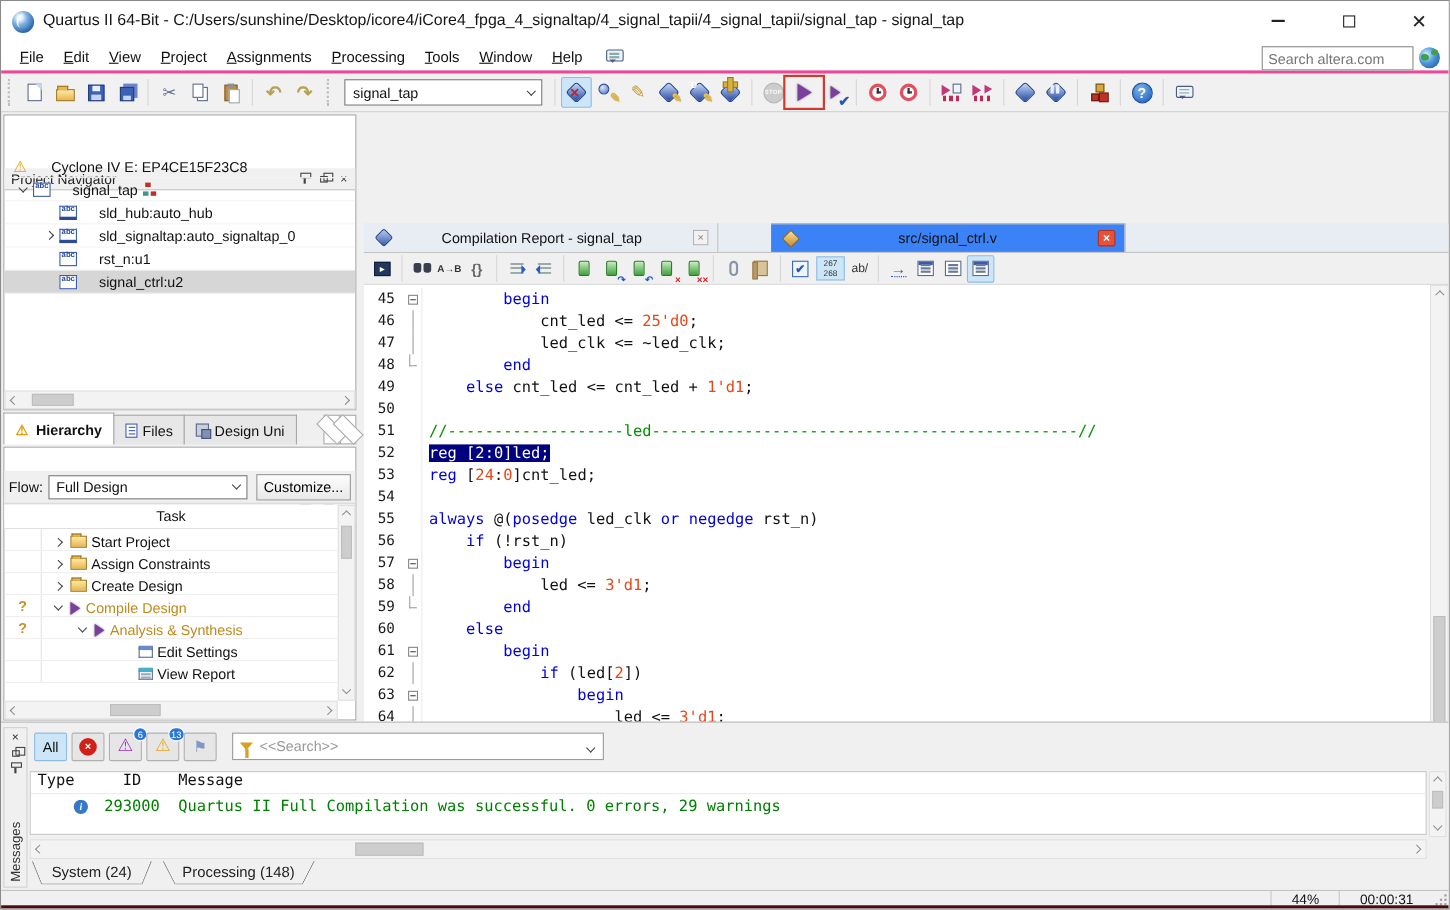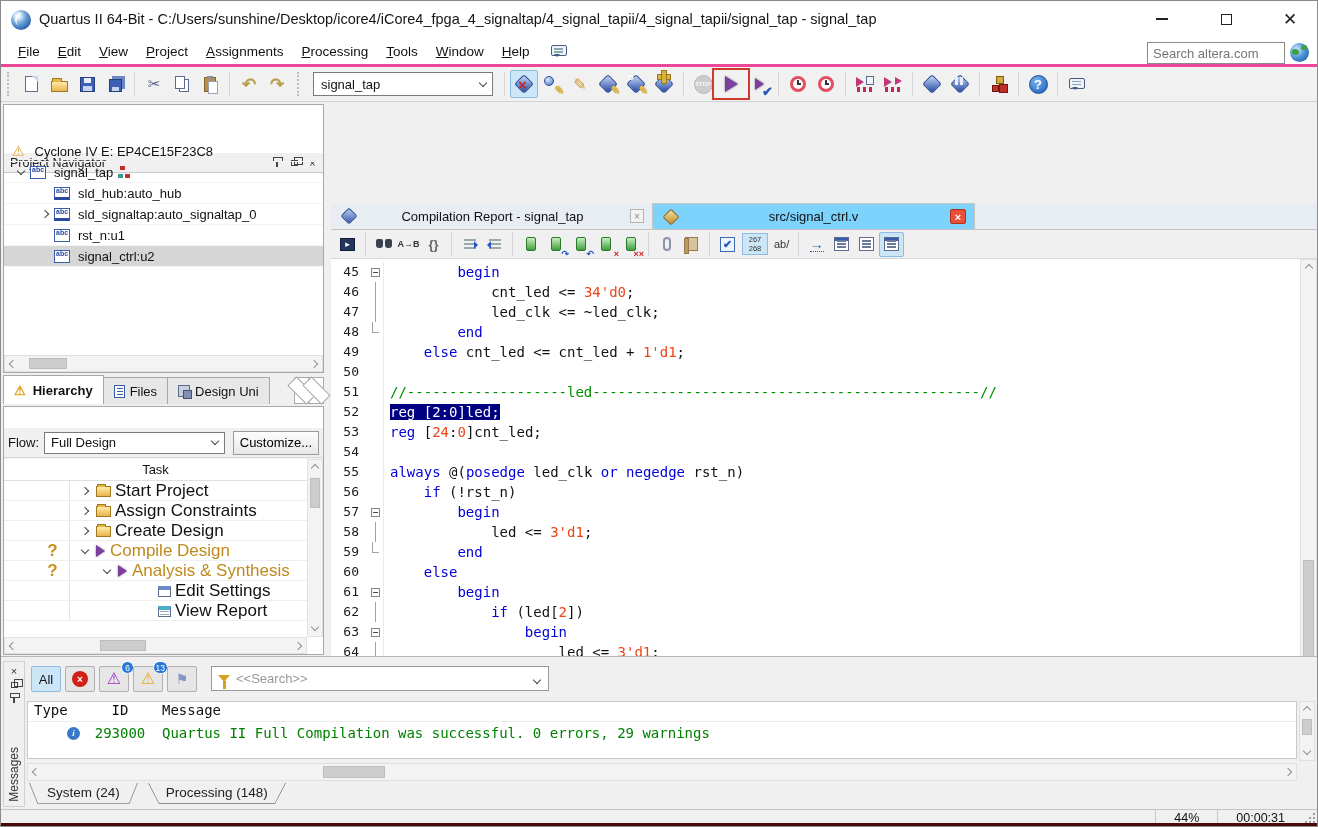--- a/index.html
+++ b/index.html
@@ -105,21 +105,21 @@
   .mini-pin{width:2px;height:8px;background:#444;position:relative;}
   .mini-pin::before{content:"";position:absolute;top:-2px;left:-3px;width:8px;height:3px;background:#f0f0f0;border:1px solid #444;}
   .mini-rest{width:7px;height:6px;border:1px solid #444;position:relative;background:#f0f0f0;}
   .mini-rest::before{content:"";position:absolute;top:-4px;left:2px;width:7px;height:6px;border:1px solid #444;}
   
   #pnav{top:2px;left:2px;width:321px;height:269px;}
   #pnav-tree{position:absolute;top:22px;left:0;right:0;bottom:18px;overflow:hidden;padding-top:14px;}
   .trow{display:flex;align-items:center;height:21px;font-size:13px;white-space:nowrap;border-bottom:1px solid #f3f3f3;}
   .trow.sel{background:#d6d6d6;}
   .expslot{width:18px;display:flex;align-items:center;justify-content:center;}
-  .tlabel{margin-left:8px;}
+  .tlabel{margin-left:20px;}
   .g-warn{color:#e0a010;font-size:14px;margin-right:2px;}
   .ic-abc{width:16px;height:13px;border:1px solid #3a5cae;background:#fff;flex:none;}
   .ic-abc::after{content:"abc";position:absolute;left:1px;top:-1px;font-size:7px;color:#2a4a9e;font-weight:bold;}
   .ic-abc.vhd{border-bottom-width:3px;border-bottom-color:#2a4a9e;}
   .ic-h2{width:14px;height:12px;margin-left:5px;}
   .ic-h2::before{content:"";position:absolute;left:2px;top:0;width:5px;height:4px;background:#c03028;}
   .ic-h2::after{content:"";position:absolute;left:0;bottom:0;width:5px;height:4px;background:#3a9a8a;box-shadow:7px 0 0 #c03028;}
   
   .sb{position:absolute;background:#f3f3f3;border:1px solid #e0e0e0;}
   .sb .arr{position:absolute;display:flex;align-items:center;justify-content:center;width:16px;height:100%;}
@@ -140,35 +140,35 @@
   #tasks{top:304px;left:2px;width:321px;height:249px;}
   .flowrow{position:absolute;top:21px;left:0;right:0;height:30px;background:#f0f0f0;border-bottom:1px solid #d8d8d8;
     display:flex;align-items:center;font-size:13px;padding:0 4px;}
   .flow-combo{width:186px;height:22px;background:#fff;border:1px solid #7a7a7a;display:flex;align-items:center;
     padding-left:6px;margin-left:5px;position:relative;font-size:13px;}
   .btn-cust{margin-left:8px;width:88px;height:24px;background:linear-gradient(#fdfdfd,#e8e8e8);border:1px solid #9a9a9a;
     font-size:13px;font-family:"Liberation Sans",sans-serif;}
   .taskhead{position:absolute;top:52px;left:0;right:16px;height:22px;border-bottom:1px solid #e0e0e0;
     display:flex;align-items:center;justify-content:center;font-size:13px;background:#fff;}
   #task-rows{position:absolute;top:74px;left:0;right:16px;bottom:17px;overflow:hidden;}
-  .krow{display:flex;align-items:flex-start;height:20px;font-size:17px;border-bottom:1px solid #efefef;white-space:nowrap;padding-left:32px;}
+  .krow{display:flex;align-items:flex-end;height:20px;font-size:13px;border-bottom:1px solid #efefef;white-space:nowrap;}
   .kstat{width:34px;flex:none;text-align:center;color:#c89020;font-weight:bold;border-right:1px solid #e4e4e4;align-self:stretch;display:flex;align-items:center;justify-content:center;}
   .kcont{display:flex;align-items:center;}
   .kgold{color:#bf8a1d;}
   .ic-folder{width:15px;height:11px;background:linear-gradient(#ffe9a8,#e8b64c);border:1px solid #a07820;margin:0 4px 0 2px;flex:none;position:relative;}
   .ic-folder::before{content:"";position:absolute;top:-3px;left:0;width:7px;height:2px;background:#e8b64c;border:1px solid #a07820;border-bottom:none;}
   .ic-win{width:13px;height:11px;background:#fff;border:1px solid #5a6b8c;border-top:4px solid #6a8ac8;margin:0 4px;flex:none;}
   .ic-rep{width:13px;height:11px;background:#fff;border:1px solid #5a6b8c;border-top:4px solid #48b0c8;margin:0 4px;flex:none;position:relative;}
   .ic-rep::after{content:"";position:absolute;left:1px;top:1px;width:9px;height:1.5px;background:#9ab;box-shadow:0 3px 0 #9ab;}
   
   #editor{position:absolute;left:330px;right:0;top:101px;height:554px;}
   .etabs{position:absolute;top:0;left:0;right:0;height:27px;background:#e8ecf3;border-bottom:1px solid #c4c4c4;display:flex;}
   .etab{width:322px;display:flex;align-items:center;font-size:13px;background:#e8ecf3;border-right:1px solid #c4c4c4;
     padding:0 8px;gap:8px;}
-  .etab.active{background:#7dd3fc;border-top:1px solid #c4c4c4;}
+  .etab.active{background:#3b82f6;border-top:1px solid #c4c4c4;margin-left:48px;}
   .etab .elabel{flex:1;text-align:center;white-space:nowrap;overflow:hidden;}
   .dmd-sm{width:12px;height:12px;border-radius:2px;transform:rotate(45deg);background:linear-gradient(135deg,#b8ccf0,#3a5cae);border:1px solid #26458c;flex:none;margin-left:4px;}
   .dmd-gold{width:12px;height:12px;border-radius:2px;transform:rotate(45deg);background:linear-gradient(135deg,#f4e0a0,#c88c28);border:1px solid #96681a;flex:none;margin-left:4px;}
   .xgrey{width:14px;height:14px;border:1px solid #b4b4b4;background:#f2f2f2;color:#888;font-size:10px;
     display:flex;align-items:center;justify-content:center;flex:none;}
   .xred{width:16px;height:15px;border:1px solid #b03020;border-radius:2px;background:#e8503a;color:#fff;font-size:11px;
     font-weight:bold;display:flex;align-items:center;justify-content:center;flex:none;}
   .etoolbar{position:absolute;top:27px;left:0;right:0;height:29px;background:#f0f0f0;border-bottom:1px solid #d8d8d8;
     display:flex;align-items:center;padding-left:4px;}
   .eb{position:relative;width:25px;height:25px;display:flex;align-items:center;justify-content:center;border-radius:2px;}
@@ -703,21 +703,21 @@
             <span class="foldcol">
               <span class="fbox"></span>
             </span>
             <span class="ctext"><span class="seg-p">        </span><span class="seg-k">begin</span></span>
           </div>
           <div class="codeline">
             <span class="ln">46</span>
             <span class="foldcol">
               <span class="fline"></span>
             </span>
-            <span class="ctext"><span class="seg-p">            cnt_led &lt;= </span><span class="seg-n">34'd0</span><span class="seg-p">;</span></span>
+            <span class="ctext"><span class="seg-p">            cnt_led &lt;= </span><span class="seg-n">25'd0</span><span class="seg-p">;</span></span>
           </div>
           <div class="codeline">
             <span class="ln">47</span>
             <span class="foldcol">
               <span class="fline"></span>
             </span>
             <span class="ctext"><span class="seg-p">            led_clk &lt;= ~led_clk;</span></span>
           </div>
           <div class="codeline">
             <span class="ln">48</span>

